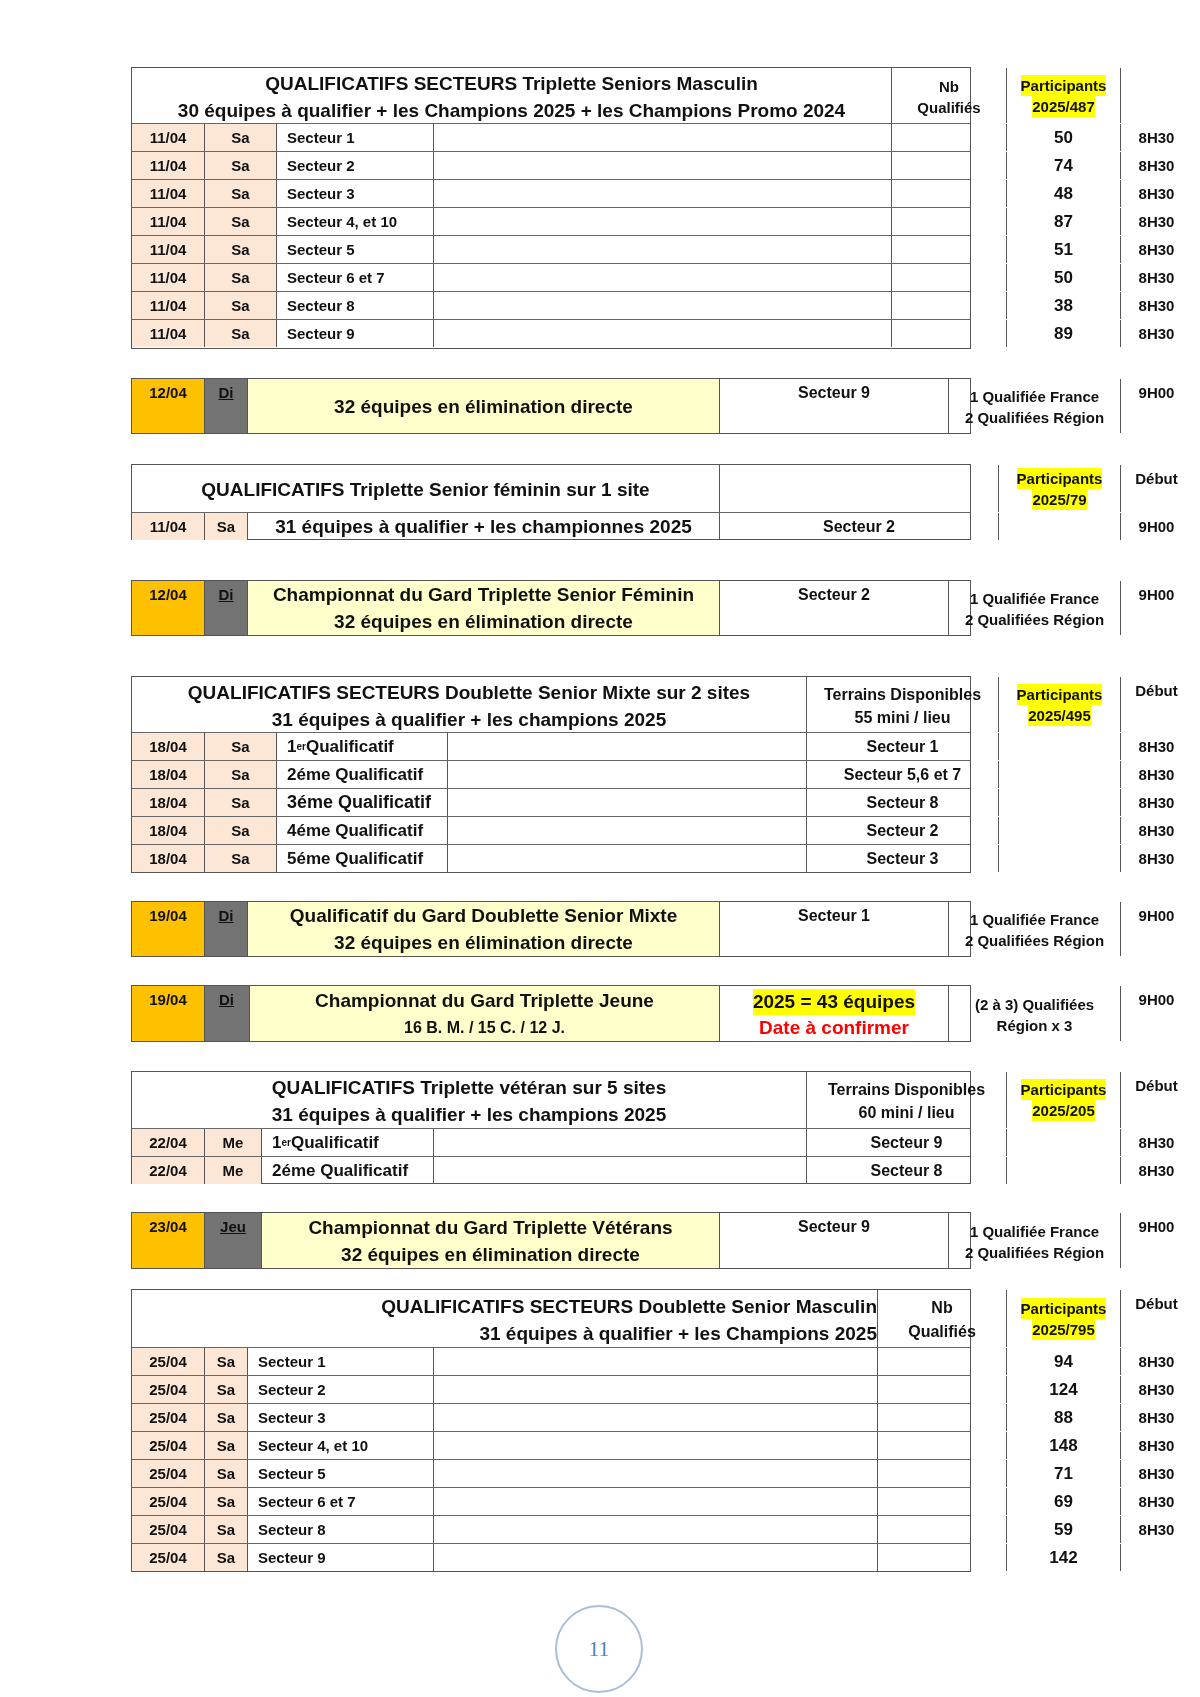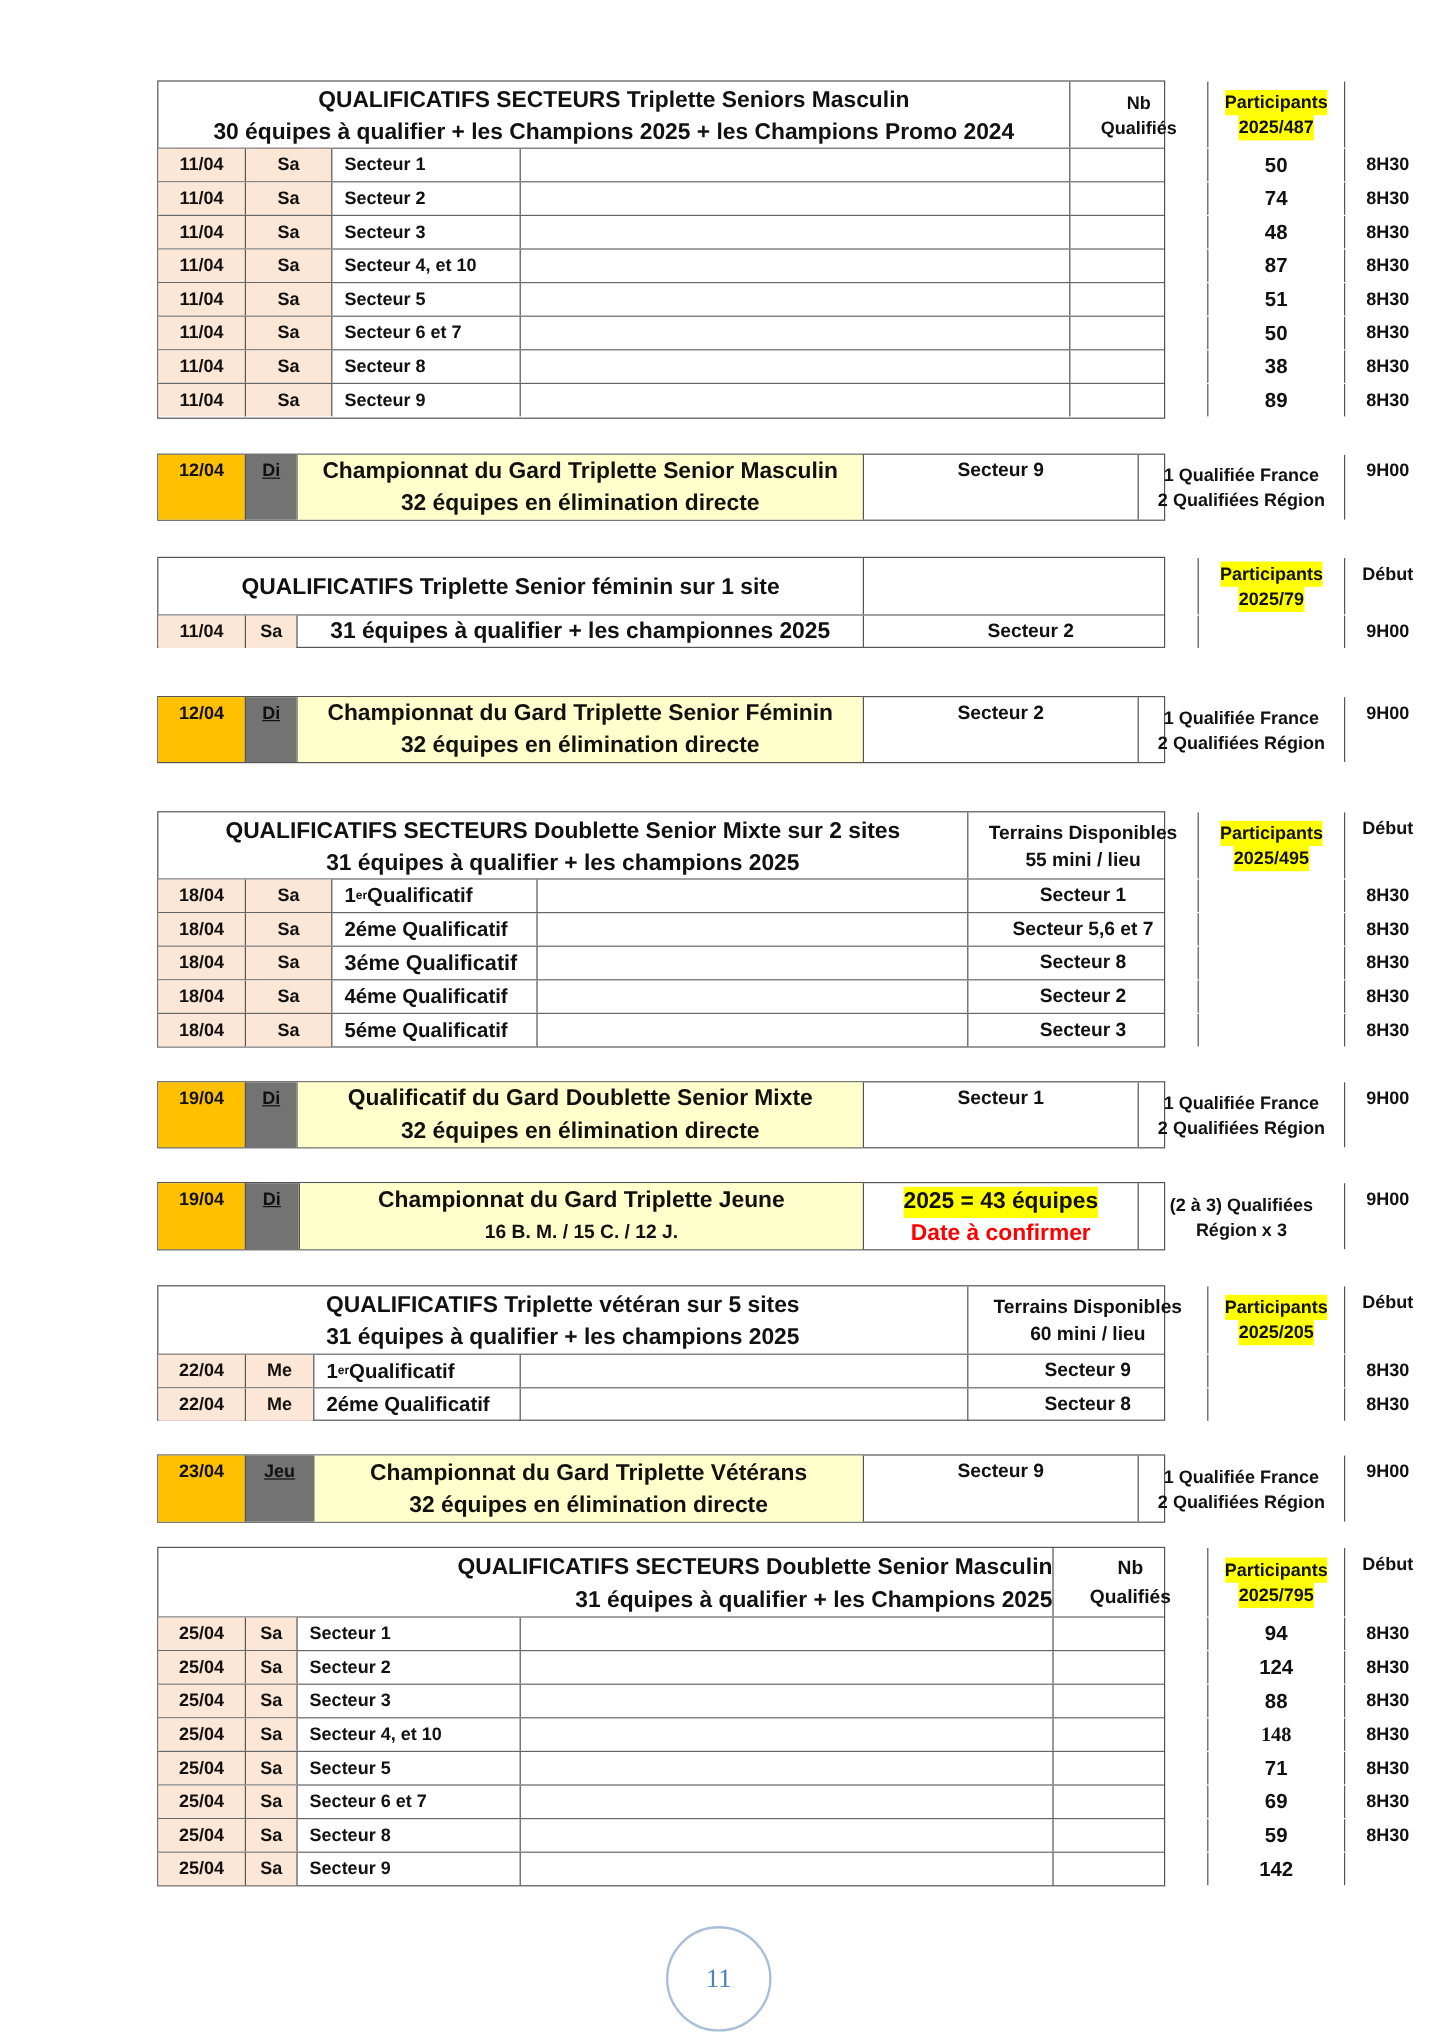--- a/index.html
+++ b/index.html
@@ -120,21 +120,20 @@
         <div class="cell num" style="left:874px;width:114px;">89</div>
         <div class="cell rowtxt" style="left:988px;width:72px;">8H30</div>
       </div>
     </div>
 </div>
 
 <div class="tbl" style="top:378px;height:56px;">
   <div class="cell first cdate" style="left:0;width:72px;">12/04</div>
   <div class="cell cday" style="left:72px;width:43px;">Di</div>
   <div class="cell ctitle" style="left:115px;width:472px;">
-      <span>Championnat du Gard Triplette Senior Masculin</span>
       <span>32 équipes en élimination directe</span>
     </div>
   <div class="cell" style="left:587px;width:229px;font-size:16px;">Secteur 9</div>
   <div class="cell small" style="left:816px;width:172px;padding-top:2px;">
       <span>1 Qualifiée France</span>
       <span>2 Qualifiées Région</span>
     </div>
   <div class="cell" style="left:988px;width:72px;">9H00</div>
 </div>
 
@@ -386,21 +385,21 @@
         <div class="cell" style="left:745px;width:129px;"></div>
         <div class="cell num" style="left:874px;width:114px;">88</div>
         <div class="cell rowtxt" style="left:988px;width:72px;">8H30</div>
       </div>
       <div class="row" style="top: 141px; height: 28px;">
         <div class="cell first date rowtxt" style="left:0;width:72px;">25/04</div>
         <div class="cell date rowtxt" style="left:72px;width:43px;">Sa</div>
         <div class="cell left rowtxt" style="left:115px;width:186px;">Secteur 4, et 10</div>
         <div class="cell" style="left:301px;width:444px;"></div>
         <div class="cell" style="left:745px;width:129px;"></div>
-        <div class="cell num" style="left:874px;width:114px;font-family:Liberation Serif, serif;">148</div>
+        <div class="cell num" style="left:874px;width:114px;">148</div>
         <div class="cell rowtxt" style="left:988px;width:72px;">8H30</div>
       </div>
       <div class="row" style="top: 169px; height: 28px;">
         <div class="cell first date rowtxt" style="left:0;width:72px;">25/04</div>
         <div class="cell date rowtxt" style="left:72px;width:43px;">Sa</div>
         <div class="cell left rowtxt" style="left:115px;width:186px;">Secteur 5</div>
         <div class="cell" style="left:301px;width:444px;"></div>
         <div class="cell" style="left:745px;width:129px;"></div>
         <div class="cell num" style="left:874px;width:114px;">71</div>
         <div class="cell rowtxt" style="left:988px;width:72px;">8H30</div>

